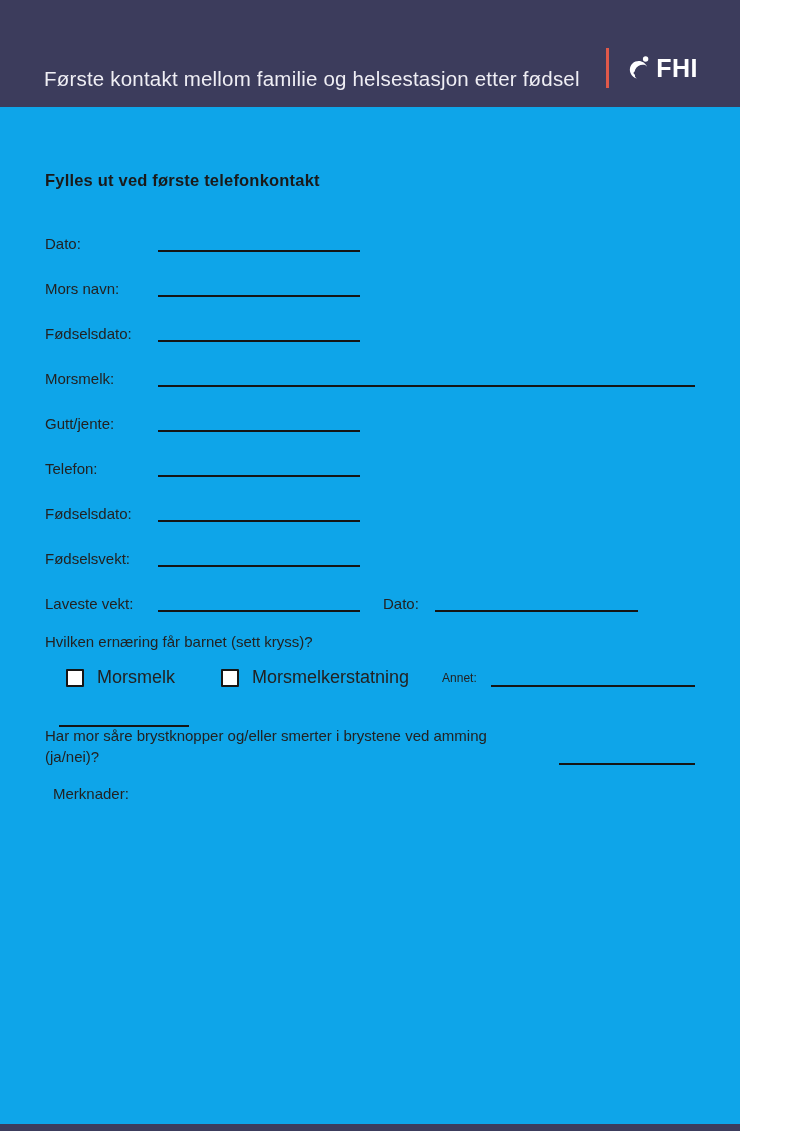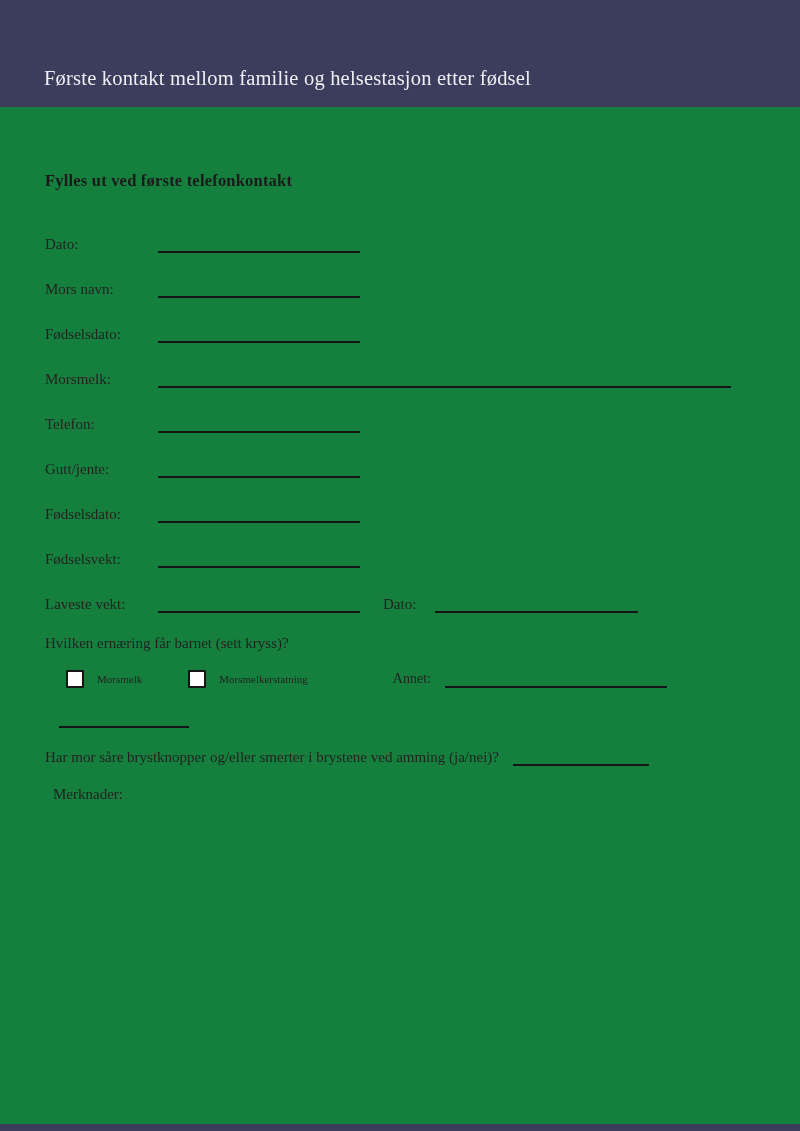--- a/index.html
+++ b/index.html
@@ -1,18 +1,18 @@
 <!DOCTYPE html>
 <html><head>
 <meta charset="utf-8">
 <style>
   html,body { margin:0; padding:0; background:#ffffff; }
   .page {
-    width:800px; height:1131px; position:relative; overflow:hidden;
-    background:#15803d; font-family:Liberation Serif, serif;
+    width:740px; height:1131px; position:relative; overflow:hidden;
+    background:#0ea5e9; font-family:Liberation Sans, sans-serif;
   }
 
   
   .topbar {
     height:107px; background:#3C3C5C; box-sizing:border-box;
     display:flex; align-items:flex-end;
     padding:0 42px 16px 44px;
   }
   .page-title {
     flex:1; margin:0; color:#EFEEF4; font-size:20.5px; font-weight:400;
@@ -37,23 +37,23 @@
   .date2-label { font-size:15px; color:#222; line-height:21px; margin-left:23px; width:52px; flex-shrink:0; }
   .fline.date2 { width:203px; }
 
   .question { margin:18px 0 16px 0; font-size:15px; color:#222; line-height:20px; }
 
   .checkbox-row { display:flex; align-items:center; padding-left:21px; height:19px; margin-bottom:21px; }
   .checkbox {
     width:14px; height:14px; border:2px solid #151515; border-radius:1px;
     background:#fff; margin-right:13px; flex-shrink:0;
   }
-  .cb-label { font-size:11px; color:#222; }
+  .cb-label { font-size:18px; color:#222; }
   .cb-label.first { margin-right:46px; }
-  .other-label { font-size:14px; color:#222; margin-left:85px; }
+  .other-label { font-size:12px; color:#222; margin-left:33px; }
   .fline.other { width:222px; margin-left:14px; margin-bottom:0; align-self:flex-end; }
 
   .inline-q-row { display:flex; align-items:flex-end; height:21px; }
   .inline-q-row .qtext { font-size:15px; color:#222; line-height:21px; }
   .inline-q-row.breast { margin-bottom:17px; }
   .inline-q-row.sore   { margin-bottom:16px; }
   .fline.breast { width:130px; margin-left:14px; }
   .fline.sore   { width:136px; margin-left:14px; }
 
   .notes-label { margin:8px; font-size:15px; color:#222; line-height:21px; }
@@ -61,20 +61,33 @@
   
   .bottombar { position:absolute; left:0; bottom:0; width:100%; height:7px; background:#3C3C5C; }
 </style>
 </head>
 <body>
 
 <div class="page">
 
   <header class="topbar" style="background: rgb(60, 60, 92);">
     <h1 class="page-title">Første kontakt mellom familie og helsestasjon etter fødsel</h1>
+    <div class="logo-wrap">
+      <span class="hdr-divider" style="background: rgb(224, 89, 74);"></span>
+      <span class="logo">
+        <svg class="swoosh" viewBox="0 0 24 24" aria-hidden="true">
+          <circle cx="19.2" cy="3.6" r="2.4" fill="#ffffff"></circle>
+          <path d="M20.5,10.5 C19,6.3 14.3,4.2 10.2,5.8 C6.1,7.4 4.2,12 5.8,16 C6.8,18.4 8.8,20.2 11.2,20.9
+                   C9.3,18.7 8.8,15.6 10.0,12.9 C11.6,9.5 15.6,7.9 19.2,9.1 Z" fill="#ffffff"></path>
+          <circle cx="9.6" cy="15.9" r="1.1" fill="#3C3C5C"></circle>
+          <circle cx="11.4" cy="18.9" r="1.4" fill="#3C3C5C"></circle>
+        </svg>
+        <span class="logo-text">FHI</span>
+      </span>
+    </div>
   </header>
 
   <main>
     <h2 class="section-title">Fylles ut ved første telefonkontakt</h2>
 
     <div>
         <div class="field-row">
           <span class="flabel">Dato:</span>
           <span class="fline short"></span>
         </div>
@@ -84,25 +97,25 @@
         </div>
         <div class="field-row">
           <span class="flabel">Fødselsdato:</span>
           <span class="fline short"></span>
         </div>
         <div class="field-row">
           <span class="flabel">Morsmelk:</span>
           <span class="fline long"></span>
         </div>
         <div class="field-row">
-          <span class="flabel">Telefon:</span>
+          <span class="flabel">Gutt/jente:</span>
           <span class="fline short"></span>
         </div>
         <div class="field-row">
-          <span class="flabel">Gutt/jente:</span>
+          <span class="flabel">Telefon:</span>
           <span class="fline short"></span>
         </div>
         <div class="field-row">
           <span class="flabel">Fødselsdato:</span>
           <span class="fline short"></span>
         </div>
         <div class="field-row">
           <span class="flabel">Fødselsvekt:</span>
           <span class="fline short"></span>
         </div>

